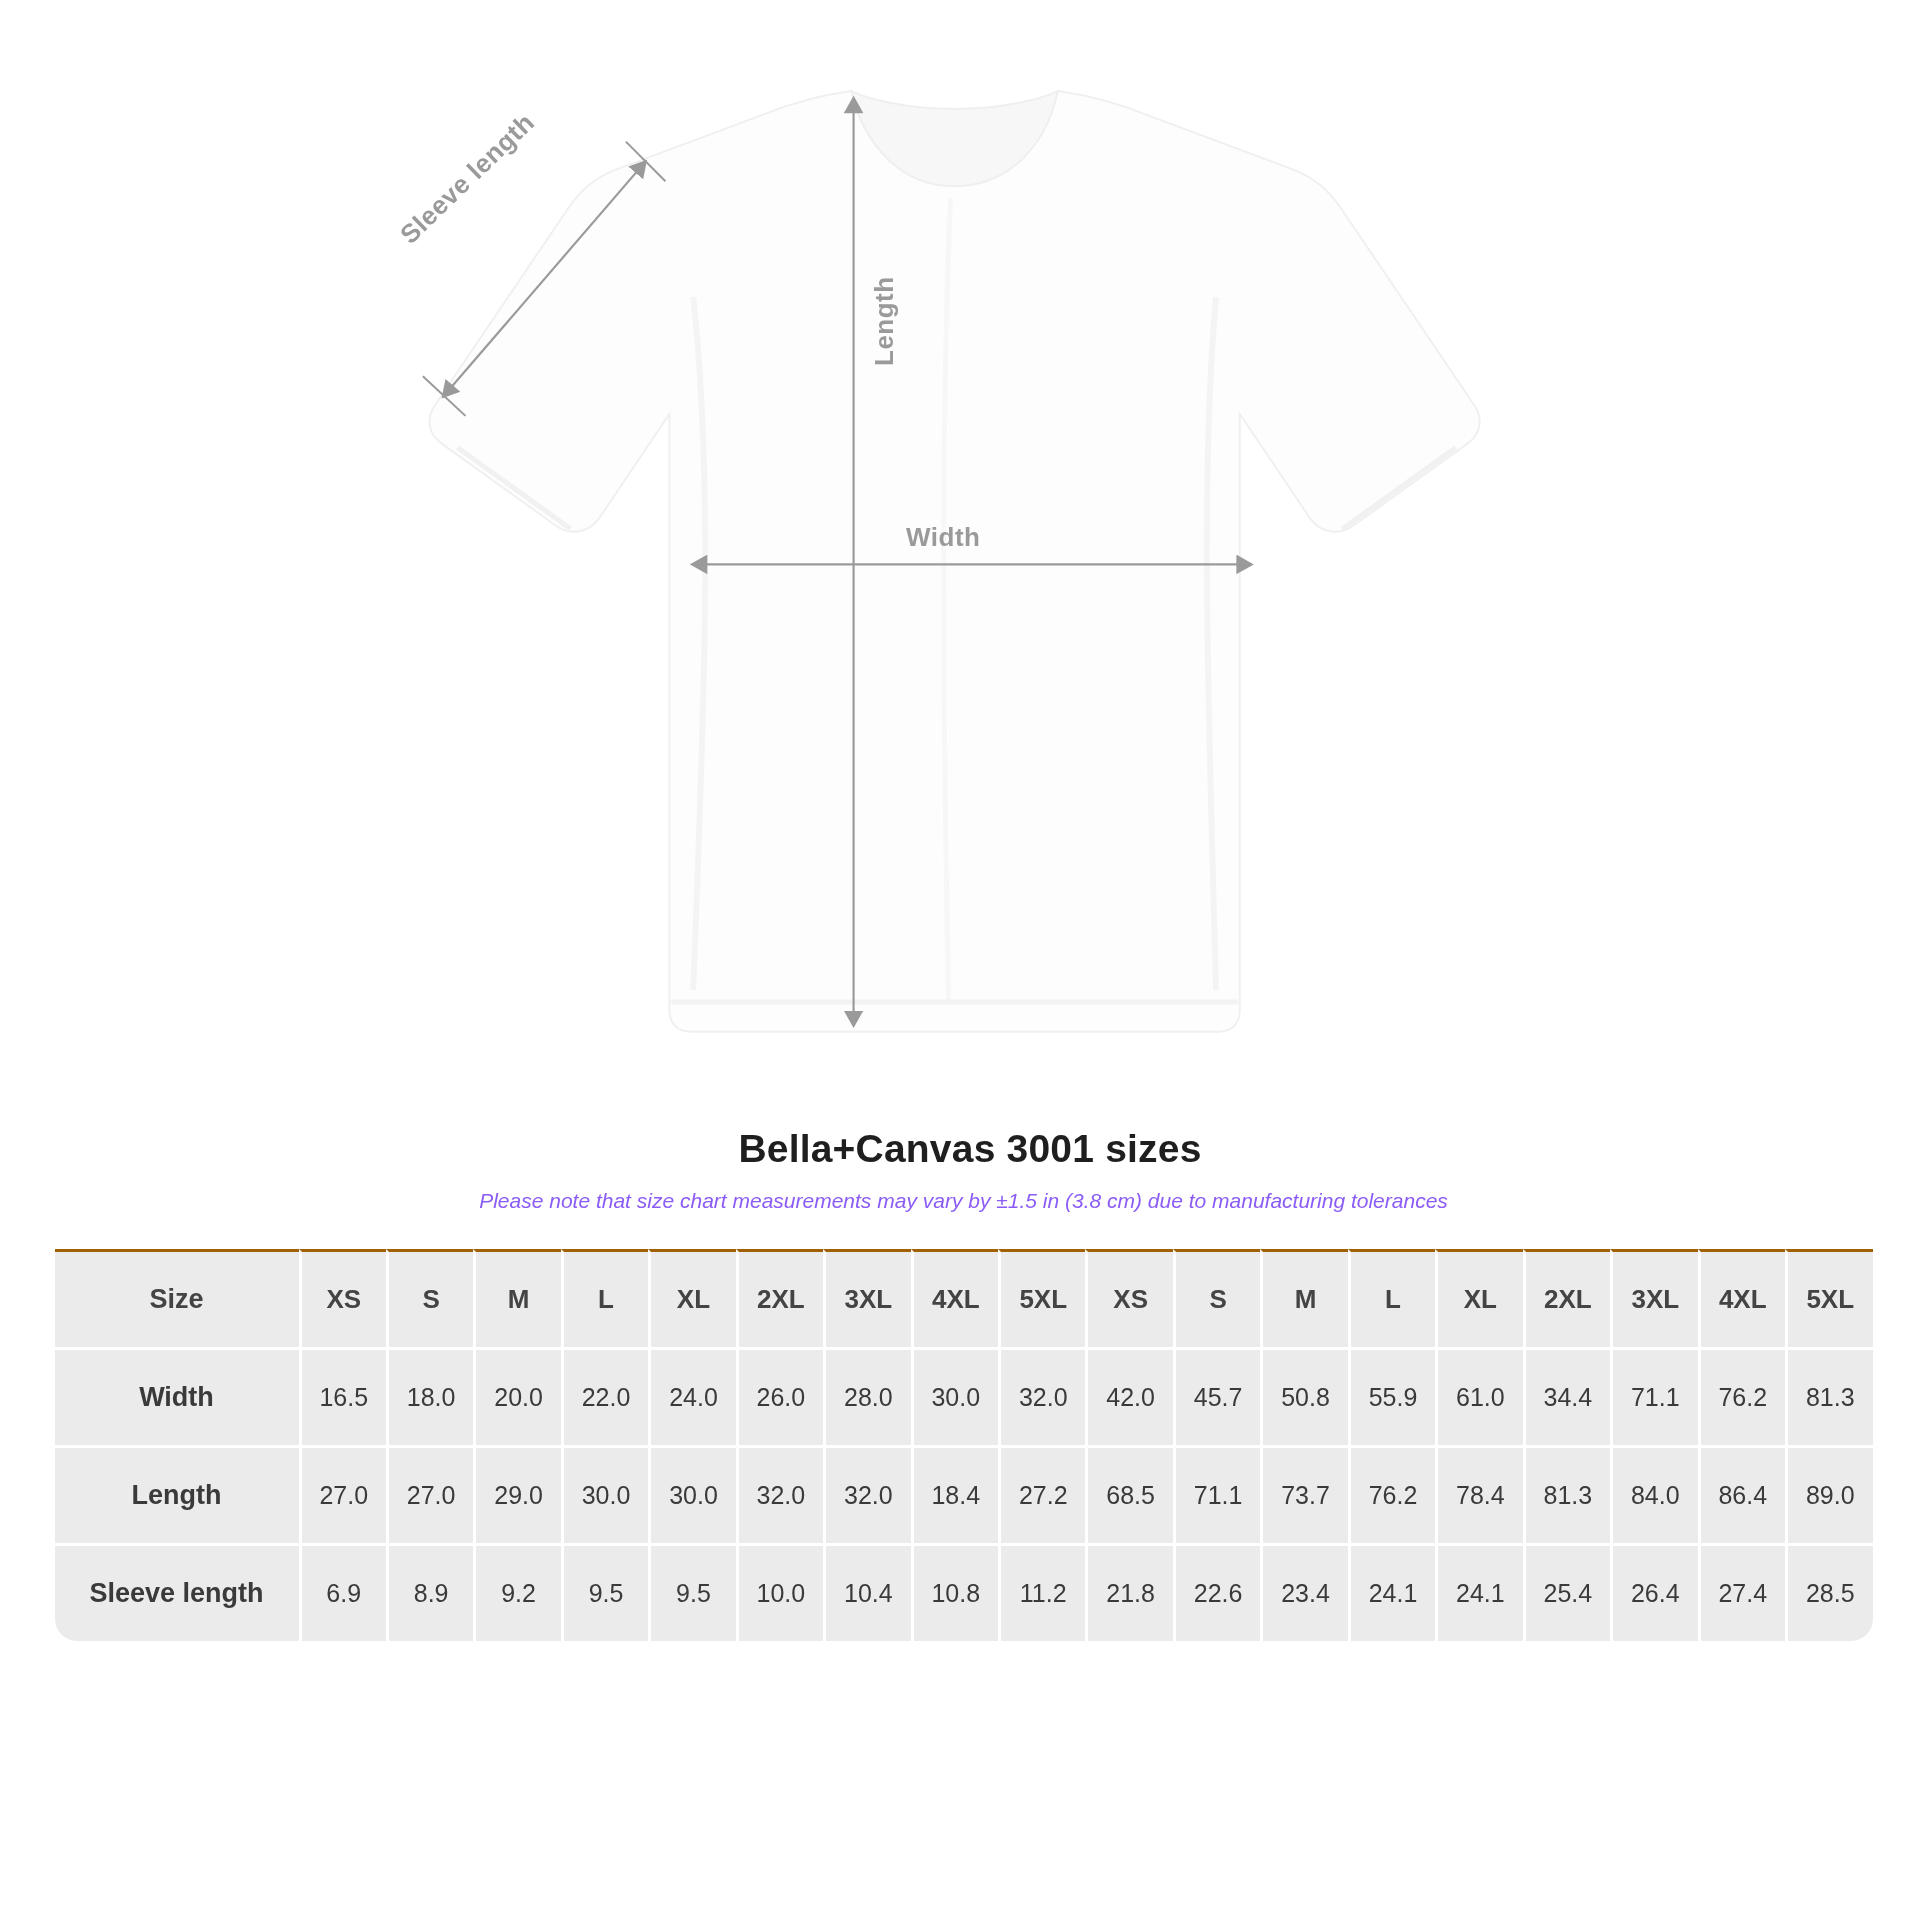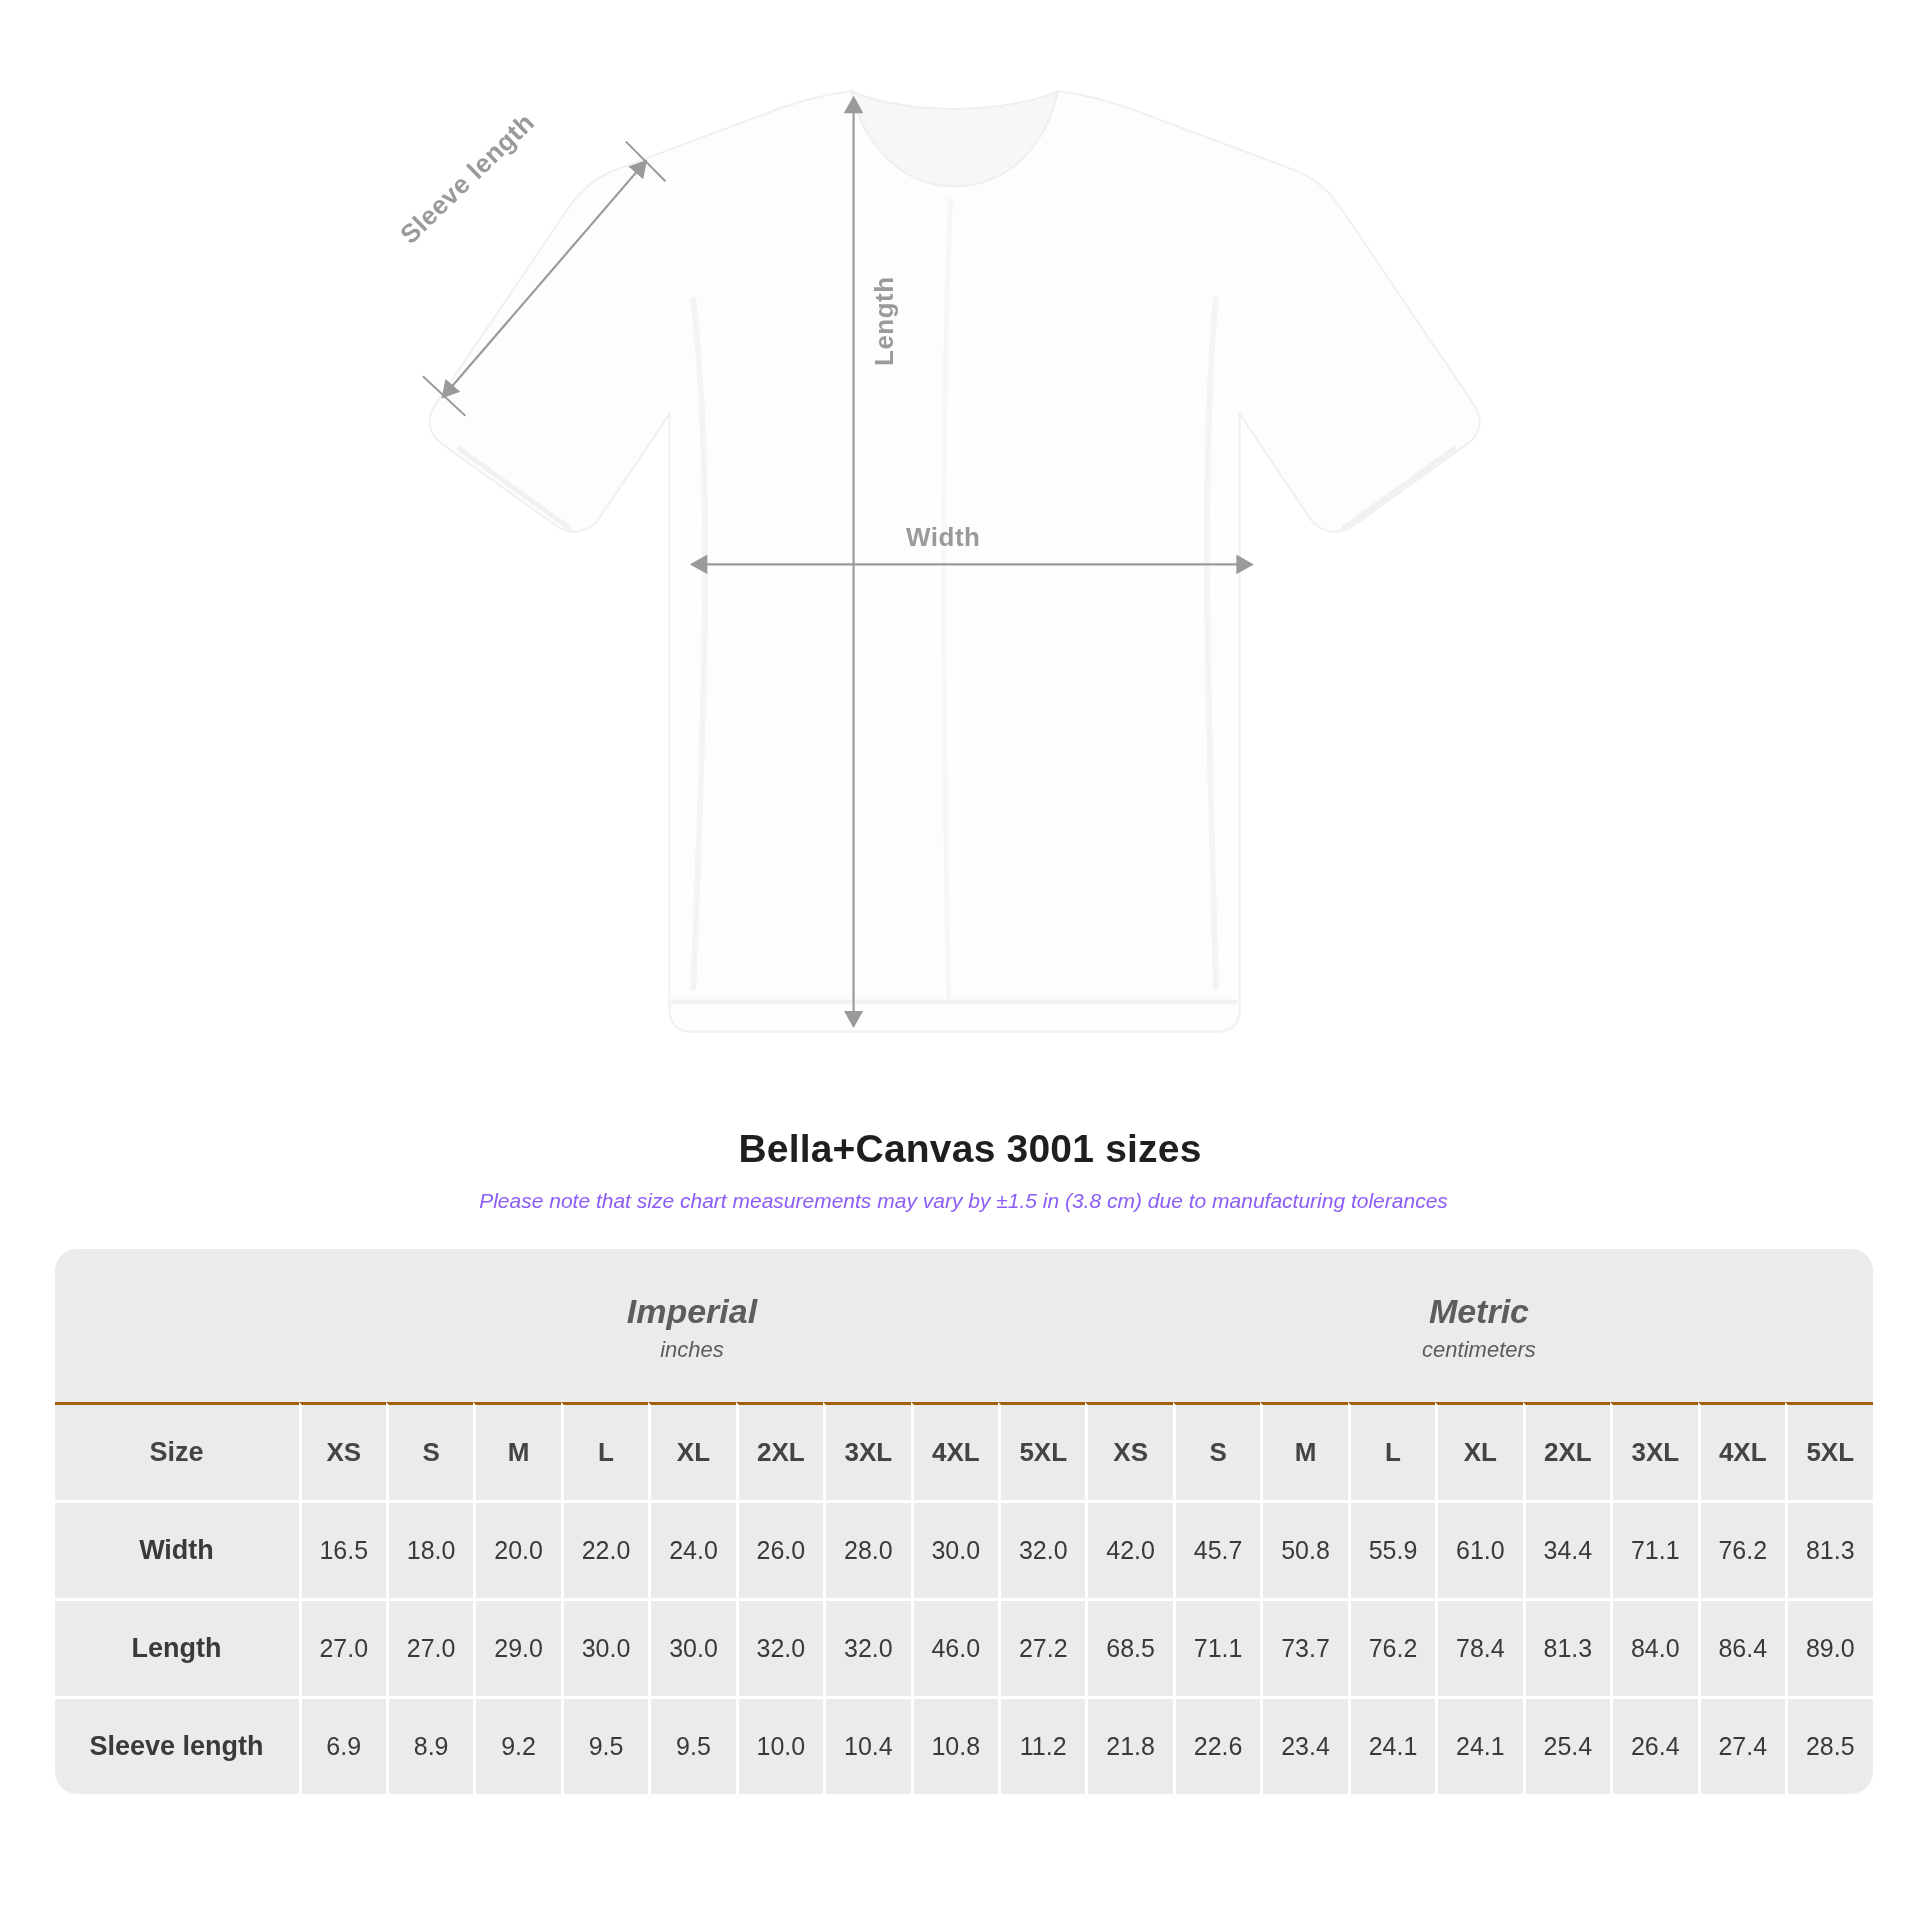--- a/index.html
+++ b/index.html
@@ -227,31 +227,20 @@
     <h1 class="chart-title">Bella+Canvas 3001 sizes</h1>
     <p class="chart-note">Please note that size chart measurements may vary by ±1.5 in (3.8 cm) due to manufacturing tolerances</p>
   </div>
 
   <div class="table-wrap">
     <table class="size-table">
       <colgroup>
         <col class="label-col">
       </colgroup>
       <tbody>
-        <tr class="unit-row">
-          <td class="unit-left"></td>
-          <td class="unit-cell" colspan="9">
-            <div class="unit-name">Imperial</div>
-            <div class="unit-sub">inches</div>
-          </td>
-          <td class="unit-cell unit-right" colspan="9">
-            <div class="unit-name">Metric</div>
-            <div class="unit-sub">centimeters</div>
-          </td>
-        </tr>
 
         <tr class="head-row">
           <td class="rowlabel">Size</td>
           <td class="cell">XS</td>
           <td class="cell">S</td>
           <td class="cell">M</td>
           <td class="cell">L</td>
           <td class="cell">XL</td>
           <td class="cell">2XL</td>
           <td class="cell">3XL</td>
@@ -292,21 +281,21 @@
 
         <tr class="data-row">
           <td class="rowlabel first-col">Length</td>
           <td class="cell">27.0</td>
           <td class="cell">27.0</td>
           <td class="cell">29.0</td>
           <td class="cell">30.0</td>
           <td class="cell">30.0</td>
           <td class="cell">32.0</td>
           <td class="cell">32.0</td>
-          <td class="cell">46.0</td>
+          <td class="cell">18.4</td>
           <td class="cell">27.2</td>
           <td class="cell">68.5</td>
           <td class="cell">71.1</td>
           <td class="cell">73.7</td>
           <td class="cell">76.2</td>
           <td class="cell">78.4</td>
           <td class="cell">81.3</td>
           <td class="cell">84.0</td>
           <td class="cell">86.4</td>
           <td class="cell last-col">89.0</td>

